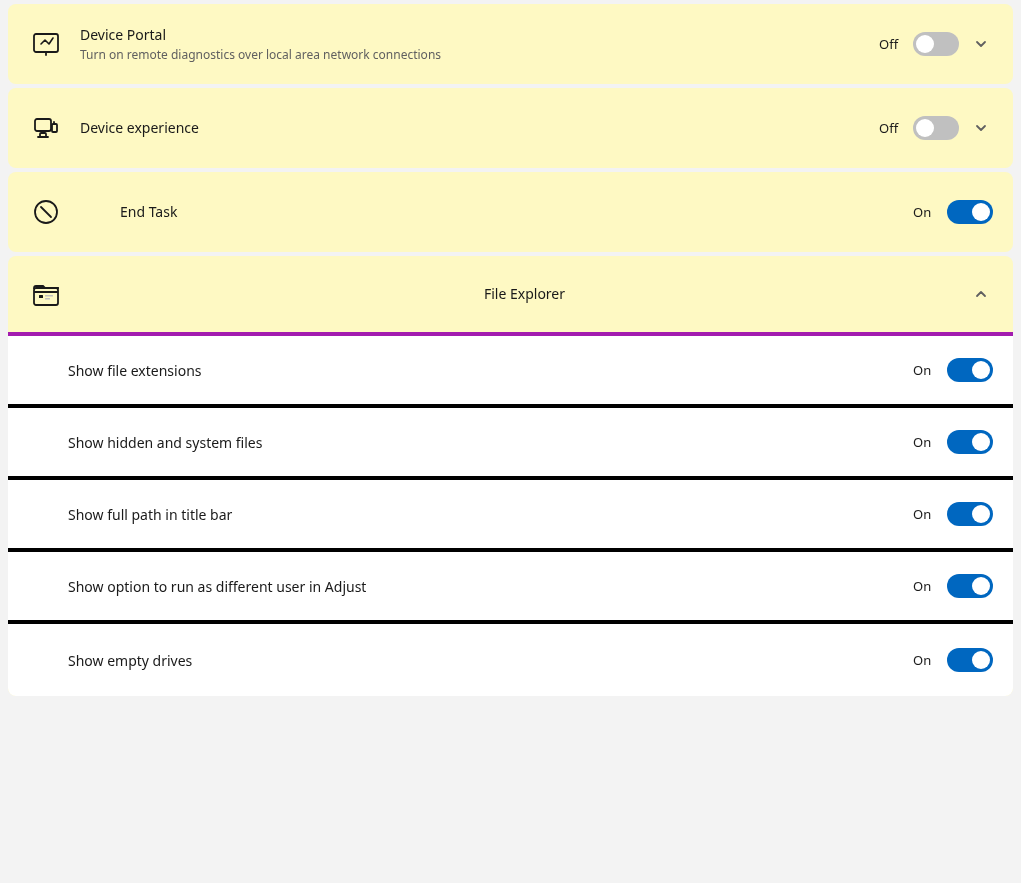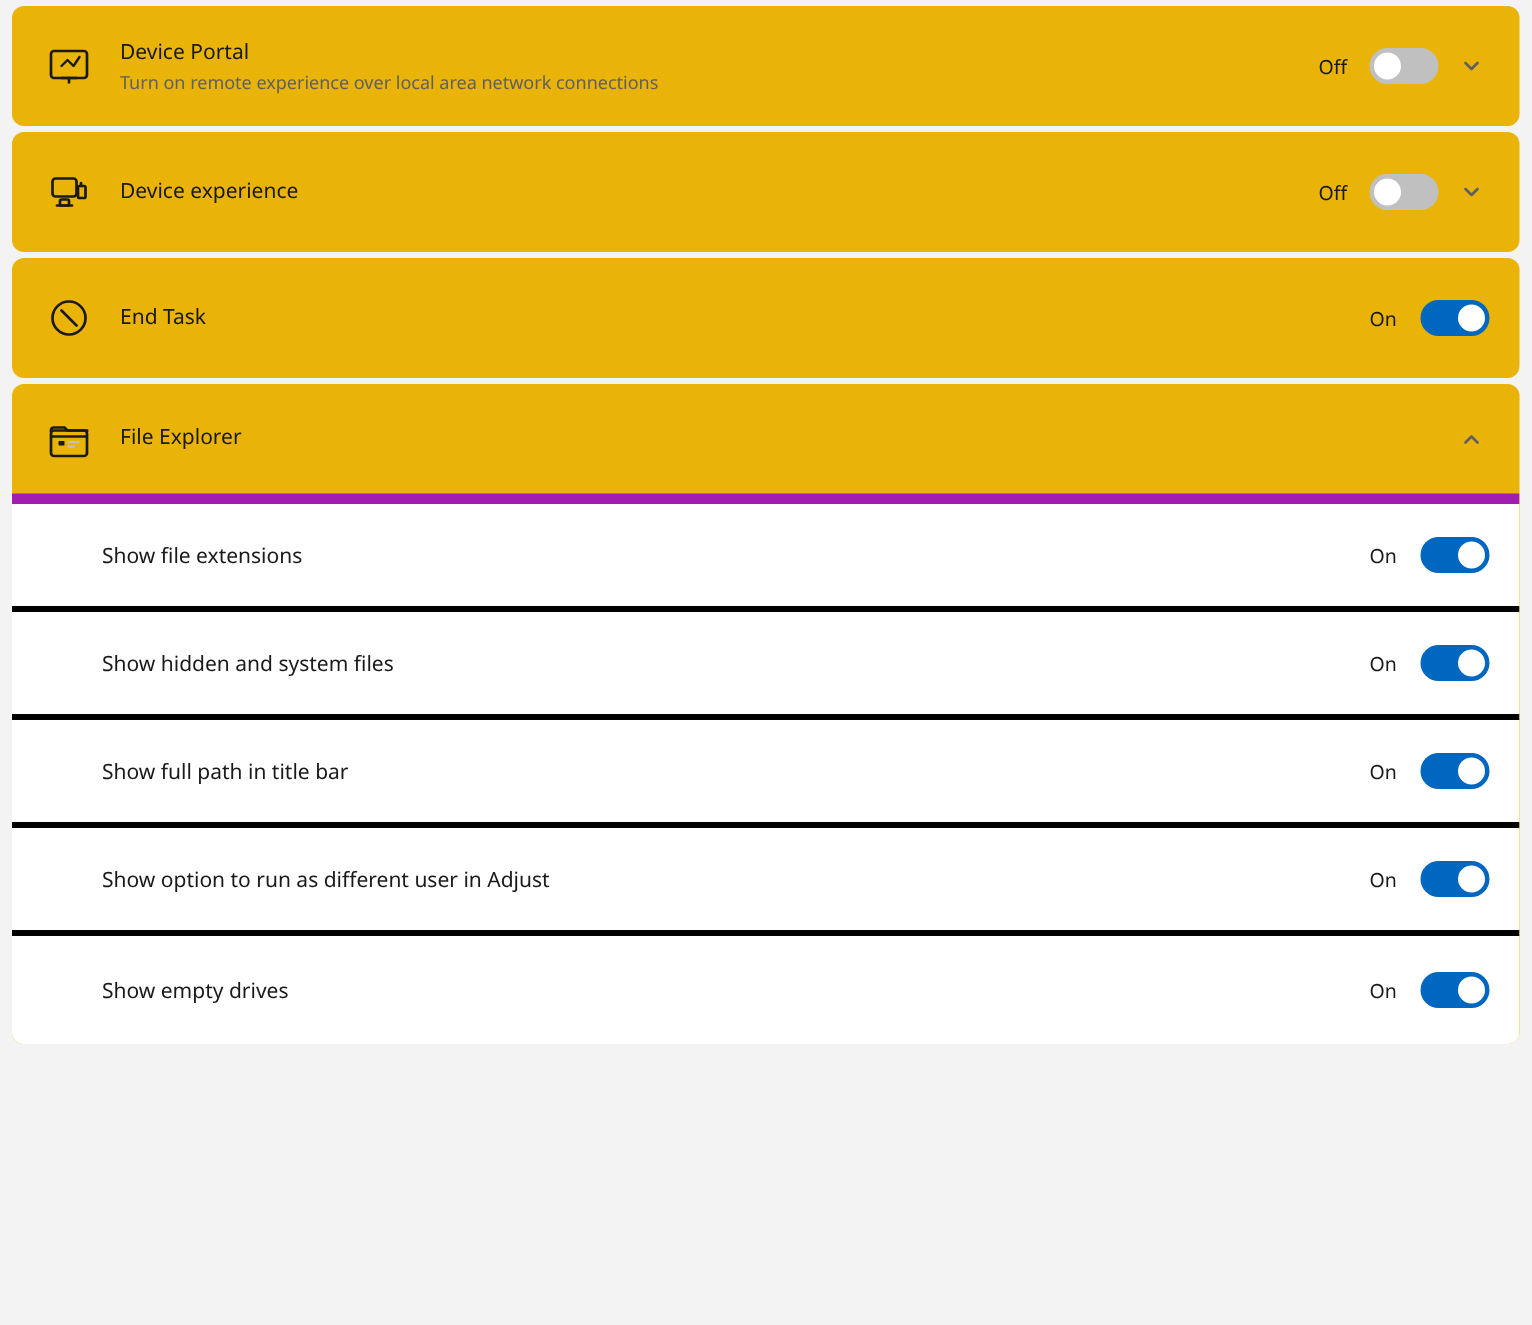--- a/index.html
+++ b/index.html
@@ -15,40 +15,41 @@
       width: 1021px;
       min-height: 883px;
     }
 
     .settings-container {
       padding: 0;
       background: #f3f3f3;
     }
 
     .setting-card {
-      background: #eab308;
+      background: #fef9c3;
       border-radius: 8px;
       margin: 4px 8px;
       overflow: hidden;
     }
 
     .setting-row {
       display: flex;
       align-items: center;
       padding: 16px 20px;
       min-height: 80px;
       border-bottom: 1px solid #e8e8e8;
     }
 
     .setting-row:last-child {
       border-bottom: none;
     }
 
     .setting-row.no-border {
       border-bottom: none;
+      gap: 40px;
     }
 
     .setting-icon {
       width: 36px;
       height: 36px;
       margin-right: 16px;
       display: flex;
       align-items: center;
       justify-content: center;
       flex-shrink: 0;
@@ -189,21 +190,21 @@
       <div class="setting-icon">
         <svg width="28" height="28" viewBox="0 0 28 28" fill="none">
           <rect x="2" y="4" width="24" height="18" rx="2" stroke="#1a1a1a" stroke-width="1.8" fill="none"></rect>
           <path d="M9 22 L19 22" stroke="#1a1a1a" stroke-width="1.8" stroke-linecap="round"></path>
           <path d="M14 22 L14 25" stroke="#1a1a1a" stroke-width="1.8" stroke-linecap="round"></path>
           <path d="M9 14 L13 10 L17 14 L21 8" stroke="#1a1a1a" stroke-width="1.6" stroke-linecap="round" stroke-linejoin="round" fill="none"></path>
         </svg>
       </div>
       <div class="setting-text">
         <div class="setting-title">Device Portal</div>
-        <div class="setting-description">Turn on remote experience over local area network connections</div>
+        <div class="setting-description">Turn on remote diagnostics over local area network connections</div>
       </div>
       <div class="setting-control">
         <span class="toggle-label">Off</span>
         <label class="toggle">
           <input type="checkbox" style="">
           <div class="toggle-slider off">
             <div class="toggle-knob"></div>
           </div>
         </label>
         <div class="chevron">
@@ -264,21 +265,21 @@
           <div class="toggle-slider on">
             <div class="toggle-knob"></div>
           </div>
         </label>
       </div>
     </div>
   </div>
 
   <div class="setting-card">
 
-    <div class="setting-row no-border" style="border-bottom: 7px solid #a21caf;">
+    <div class="setting-row no-border" style="border-bottom: 4px solid #a21caf; text-align: center;">
       <div class="setting-icon">
         <svg width="28" height="28" viewBox="0 0 28 28" fill="none">
           <rect x="2" y="8" width="24" height="17" rx="2" stroke="#1a1a1a" stroke-width="1.8" fill="none"></rect>
           <path d="M2 12 L26 12" stroke="#1a1a1a" stroke-width="1.8"></path>
           <path d="M2 11 L2 8 Q2 6 4 6 L12 6 L14 8 L26 8 Q26 6 26 8" stroke="#1a1a1a" stroke-width="0"></path>
           <path d="M2 9 L2 8 Q2 6 4 6 L11 6 L13 8 L26 8 L26 9" stroke="#1a1a1a" stroke-width="1.8" fill="none"></path>
           <rect x="7" y="15" width="4" height="3" rx="0.5" fill="#1a1a1a"></rect>
           <rect x="13" y="15" width="8" height="1.5" rx="0.5" fill="#c0c0c0"></rect>
           <rect x="13" y="18" width="5" height="1.5" rx="0.5" fill="#c0c0c0"></rect>
         </svg>

